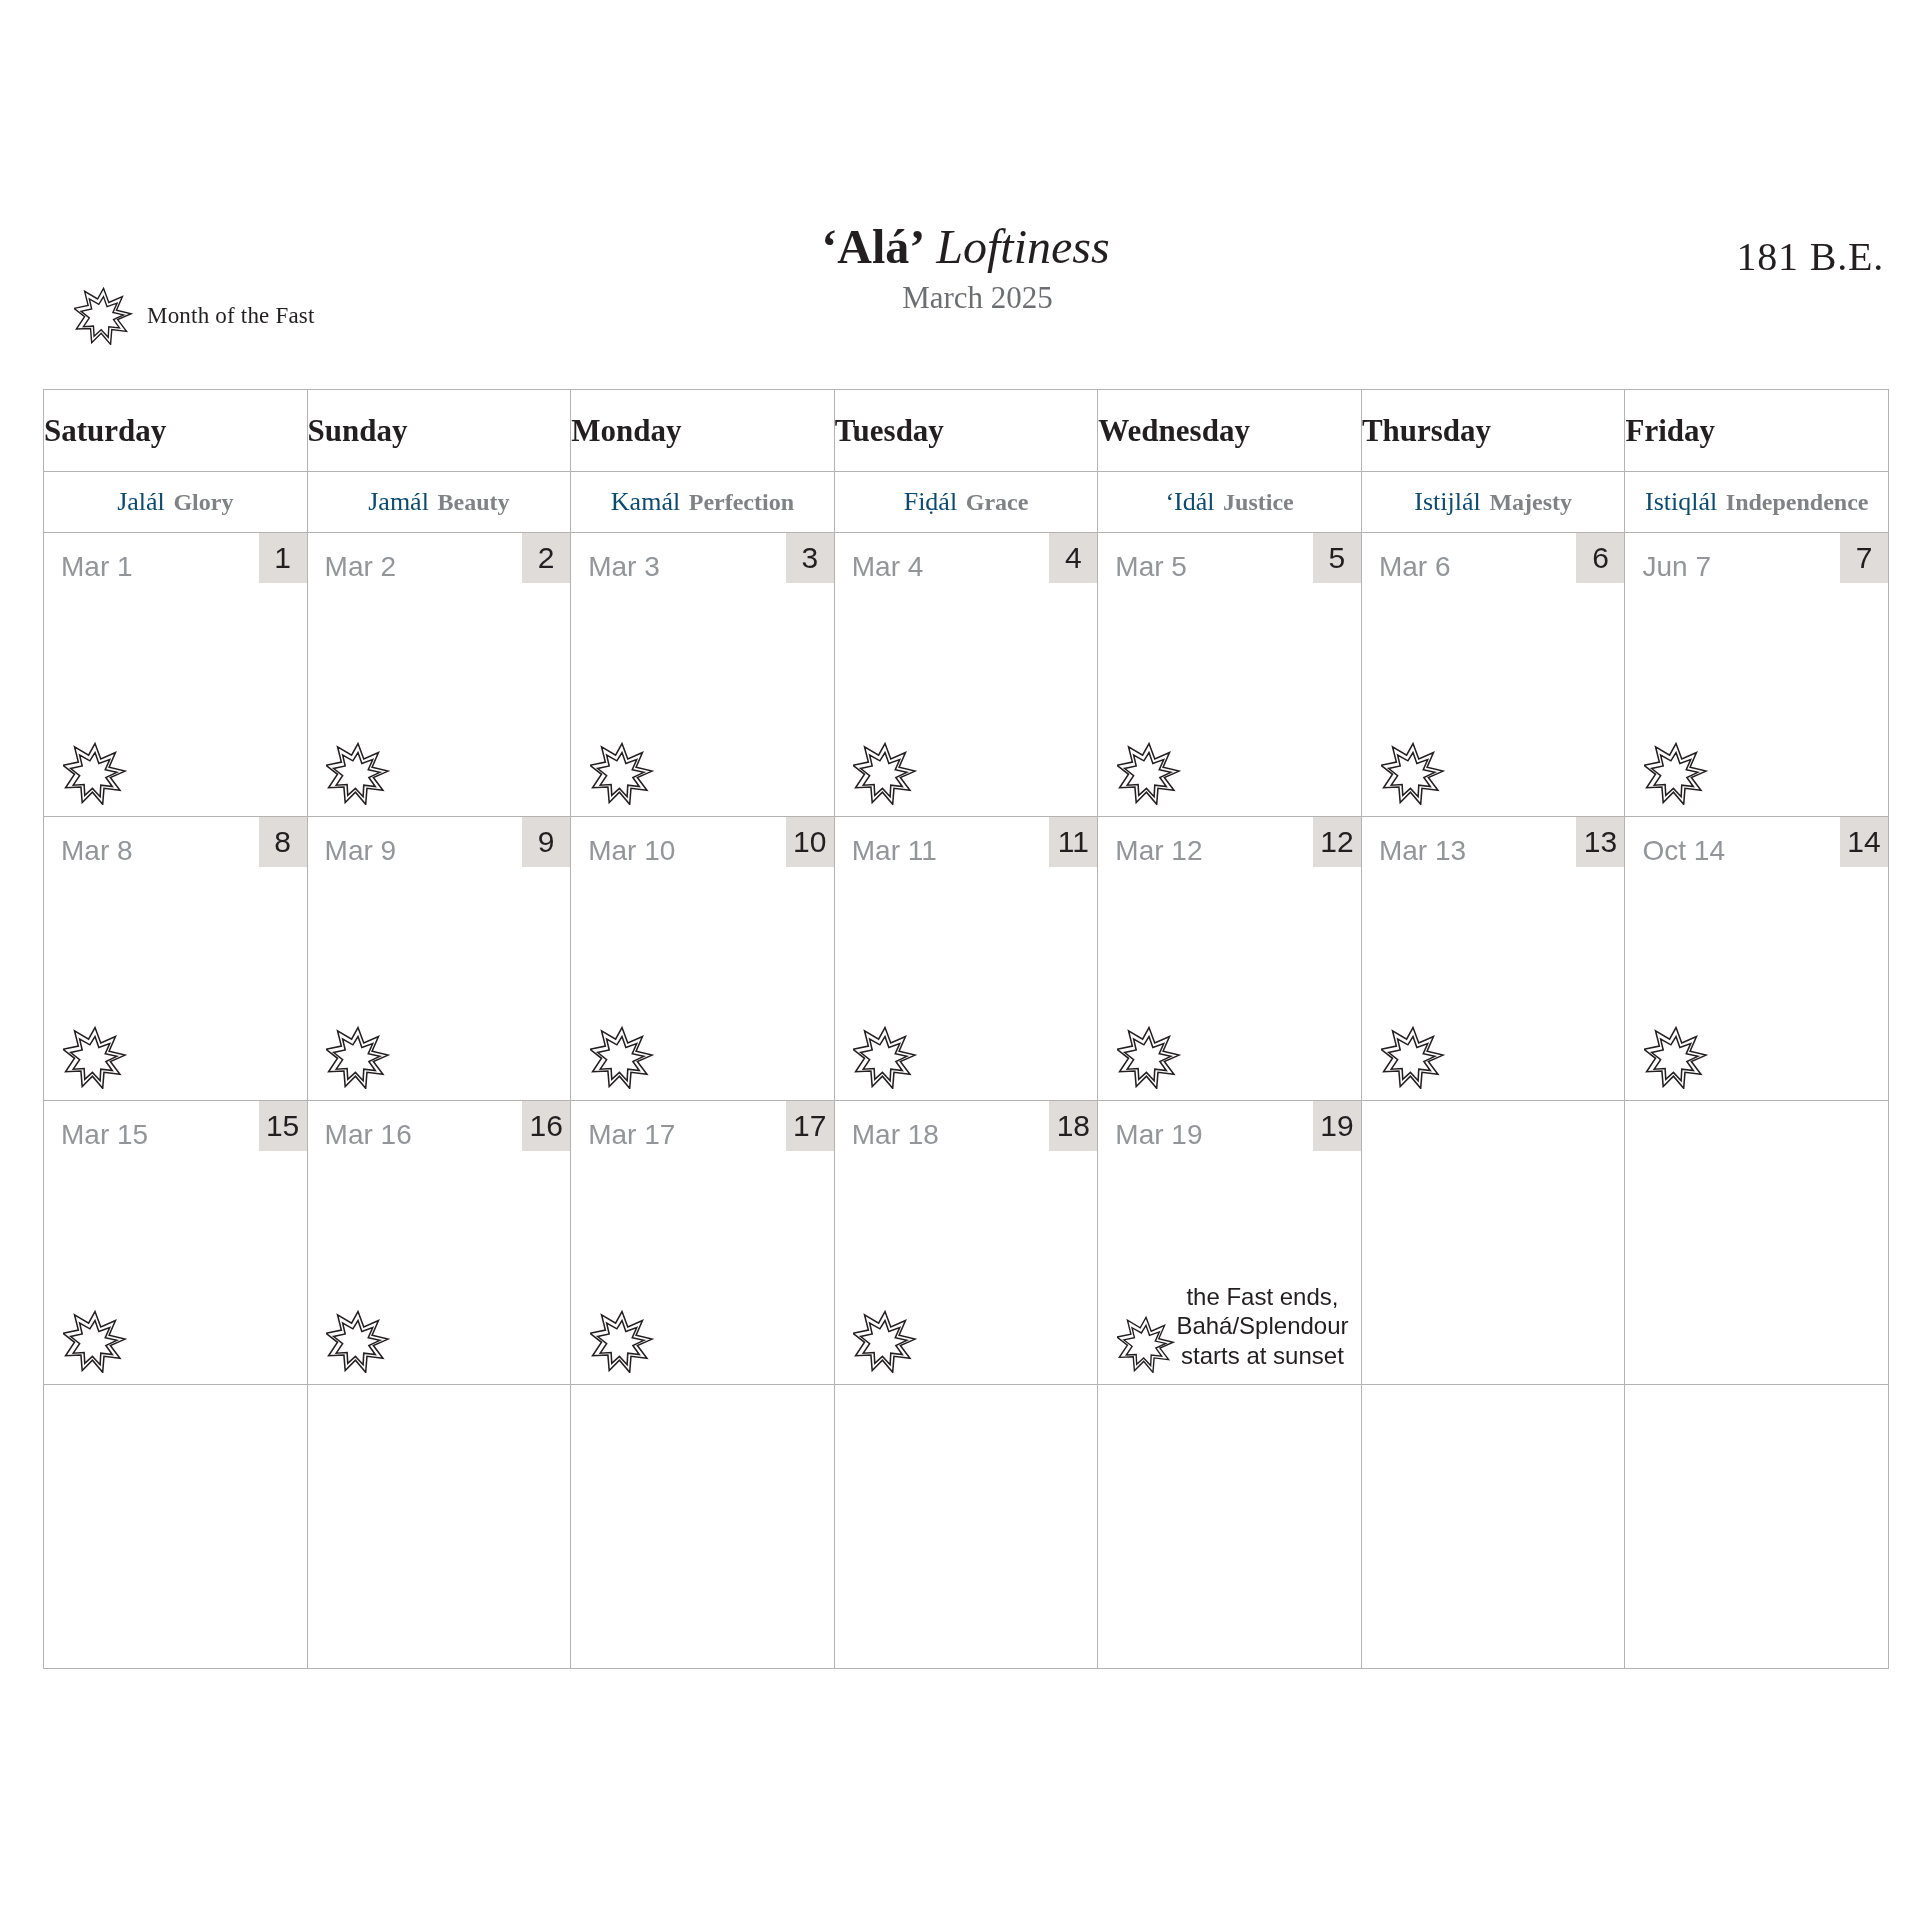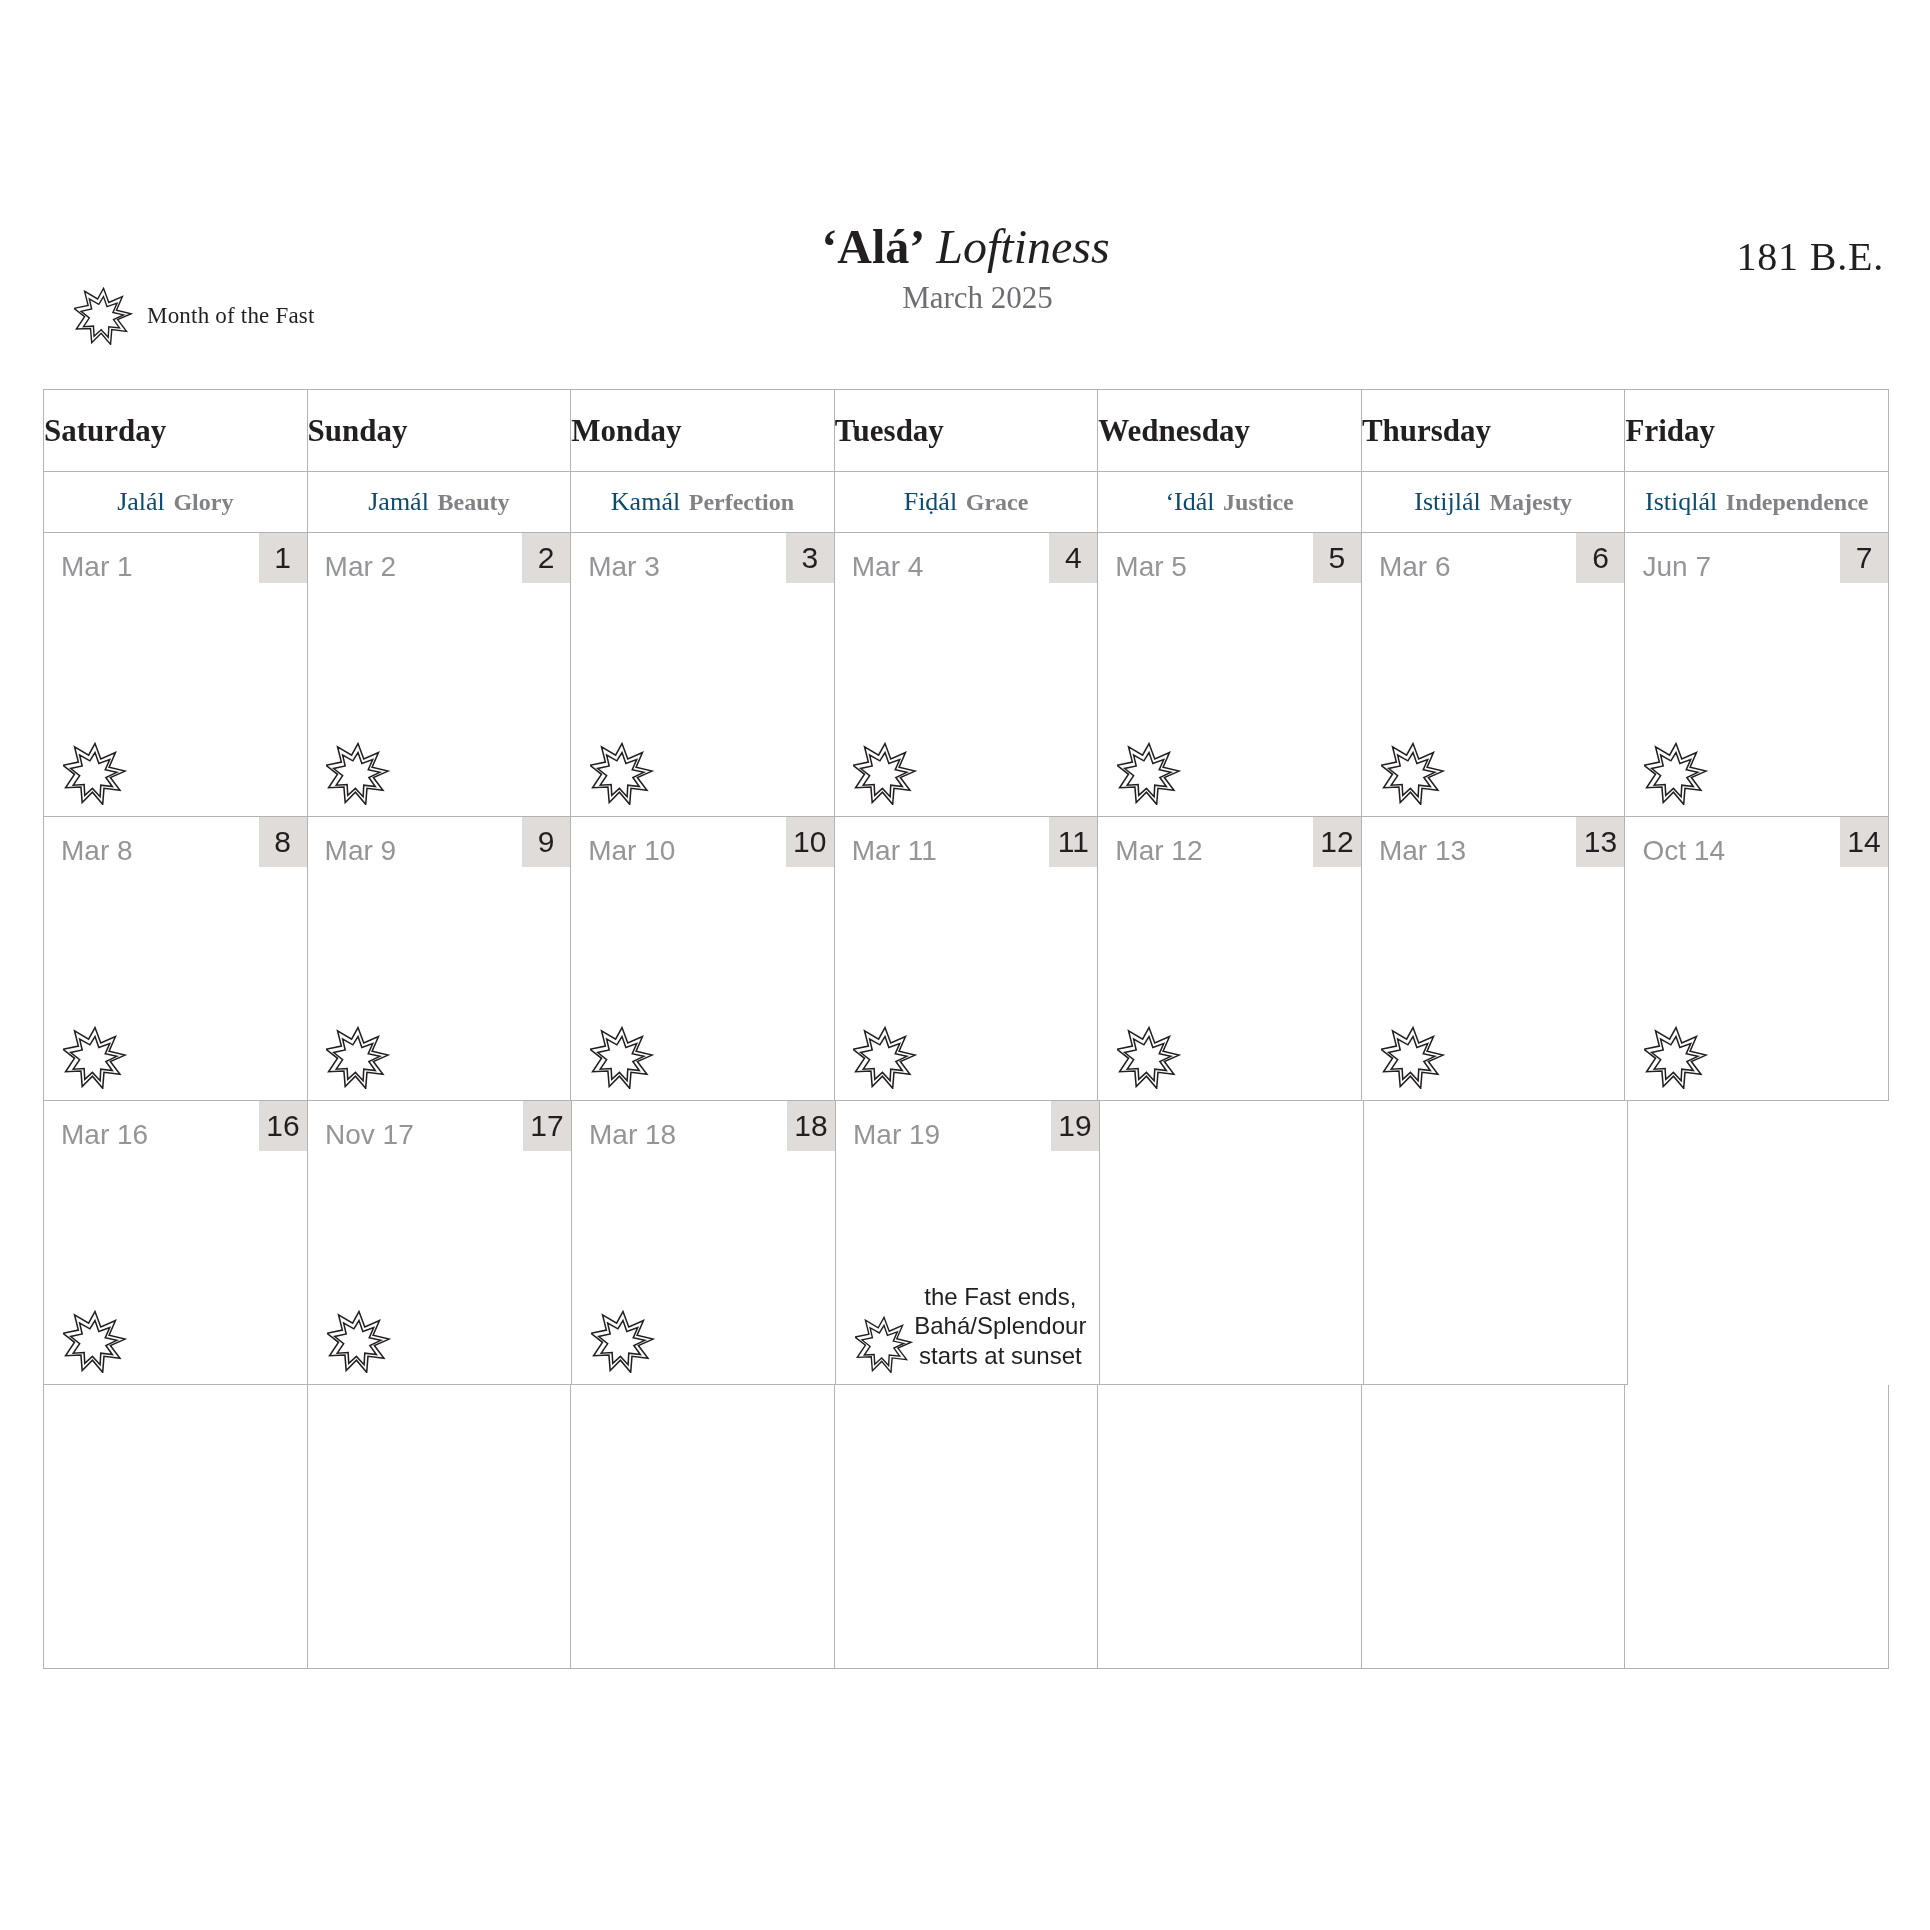--- a/index.html
+++ b/index.html
@@ -485,37 +485,53 @@
                   <polygon points="50,18 56,35 73,29 66,45 84,49 67,57 77,71 59,69 58,87 46,74 34,85 33,68 16,69 26,54 12,43 30,39 26,22 42,31"></polygon>
                 </g>
               </svg>
             </span>
           </div>
         </div>
       </div>
       <div class="row row-dates">
         <div class="cell">
           <div class="datebar">
+            <span class="greg">Mar 15</span>
+            <span class="bnum">15</span>
+          </div>
+          <div class="cell-body">
+            <span class="star-wrap">
+              <svg class="star-svg" width="64" height="64" viewBox="0 0 100 100" aria-hidden="true">
+                <g fill="none" stroke="#231f20" stroke-width="2.4">
+                  <polygon points="50,4 59,28 82,18 72,41 97,47 74,57 89,77 64,74 62,99 46,80 30,96 28,72 4,73 18,52 0,38 24,33 18,9 40,22"></polygon>
+                  <polygon points="50,18 56,35 73,29 66,45 84,49 67,57 77,71 59,69 58,87 46,74 34,85 33,68 16,69 26,54 12,43 30,39 26,22 42,31"></polygon>
+                </g>
+              </svg>
+            </span>
+          </div>
+        </div>
+        <div class="cell">
+          <div class="datebar">
             <span class="greg">Mar 16</span>
             <span class="bnum">16</span>
           </div>
           <div class="cell-body">
             <span class="star-wrap">
               <svg class="star-svg" width="64" height="64" viewBox="0 0 100 100" aria-hidden="true">
                 <g fill="none" stroke="#231f20" stroke-width="2.4">
                   <polygon points="50,4 59,28 82,18 72,41 97,47 74,57 89,77 64,74 62,99 46,80 30,96 28,72 4,73 18,52 0,38 24,33 18,9 40,22"></polygon>
                   <polygon points="50,18 56,35 73,29 66,45 84,49 67,57 77,71 59,69 58,87 46,74 34,85 33,68 16,69 26,54 12,43 30,39 26,22 42,31"></polygon>
                 </g>
               </svg>
             </span>
           </div>
         </div>
         <div class="cell">
           <div class="datebar">
-            <span class="greg">Nov 17</span>
+            <span class="greg">Mar 17</span>
             <span class="bnum">17</span>
           </div>
           <div class="cell-body">
             <span class="star-wrap">
               <svg class="star-svg" width="64" height="64" viewBox="0 0 100 100" aria-hidden="true">
                 <g fill="none" stroke="#231f20" stroke-width="2.4">
                   <polygon points="50,4 59,28 82,18 72,41 97,47 74,57 89,77 64,74 62,99 46,80 30,96 28,72 4,73 18,52 0,38 24,33 18,9 40,22"></polygon>
                   <polygon points="50,18 56,35 73,29 66,45 84,49 67,57 77,71 59,69 58,87 46,74 34,85 33,68 16,69 26,54 12,43 30,39 26,22 42,31"></polygon>
                 </g>
               </svg>

